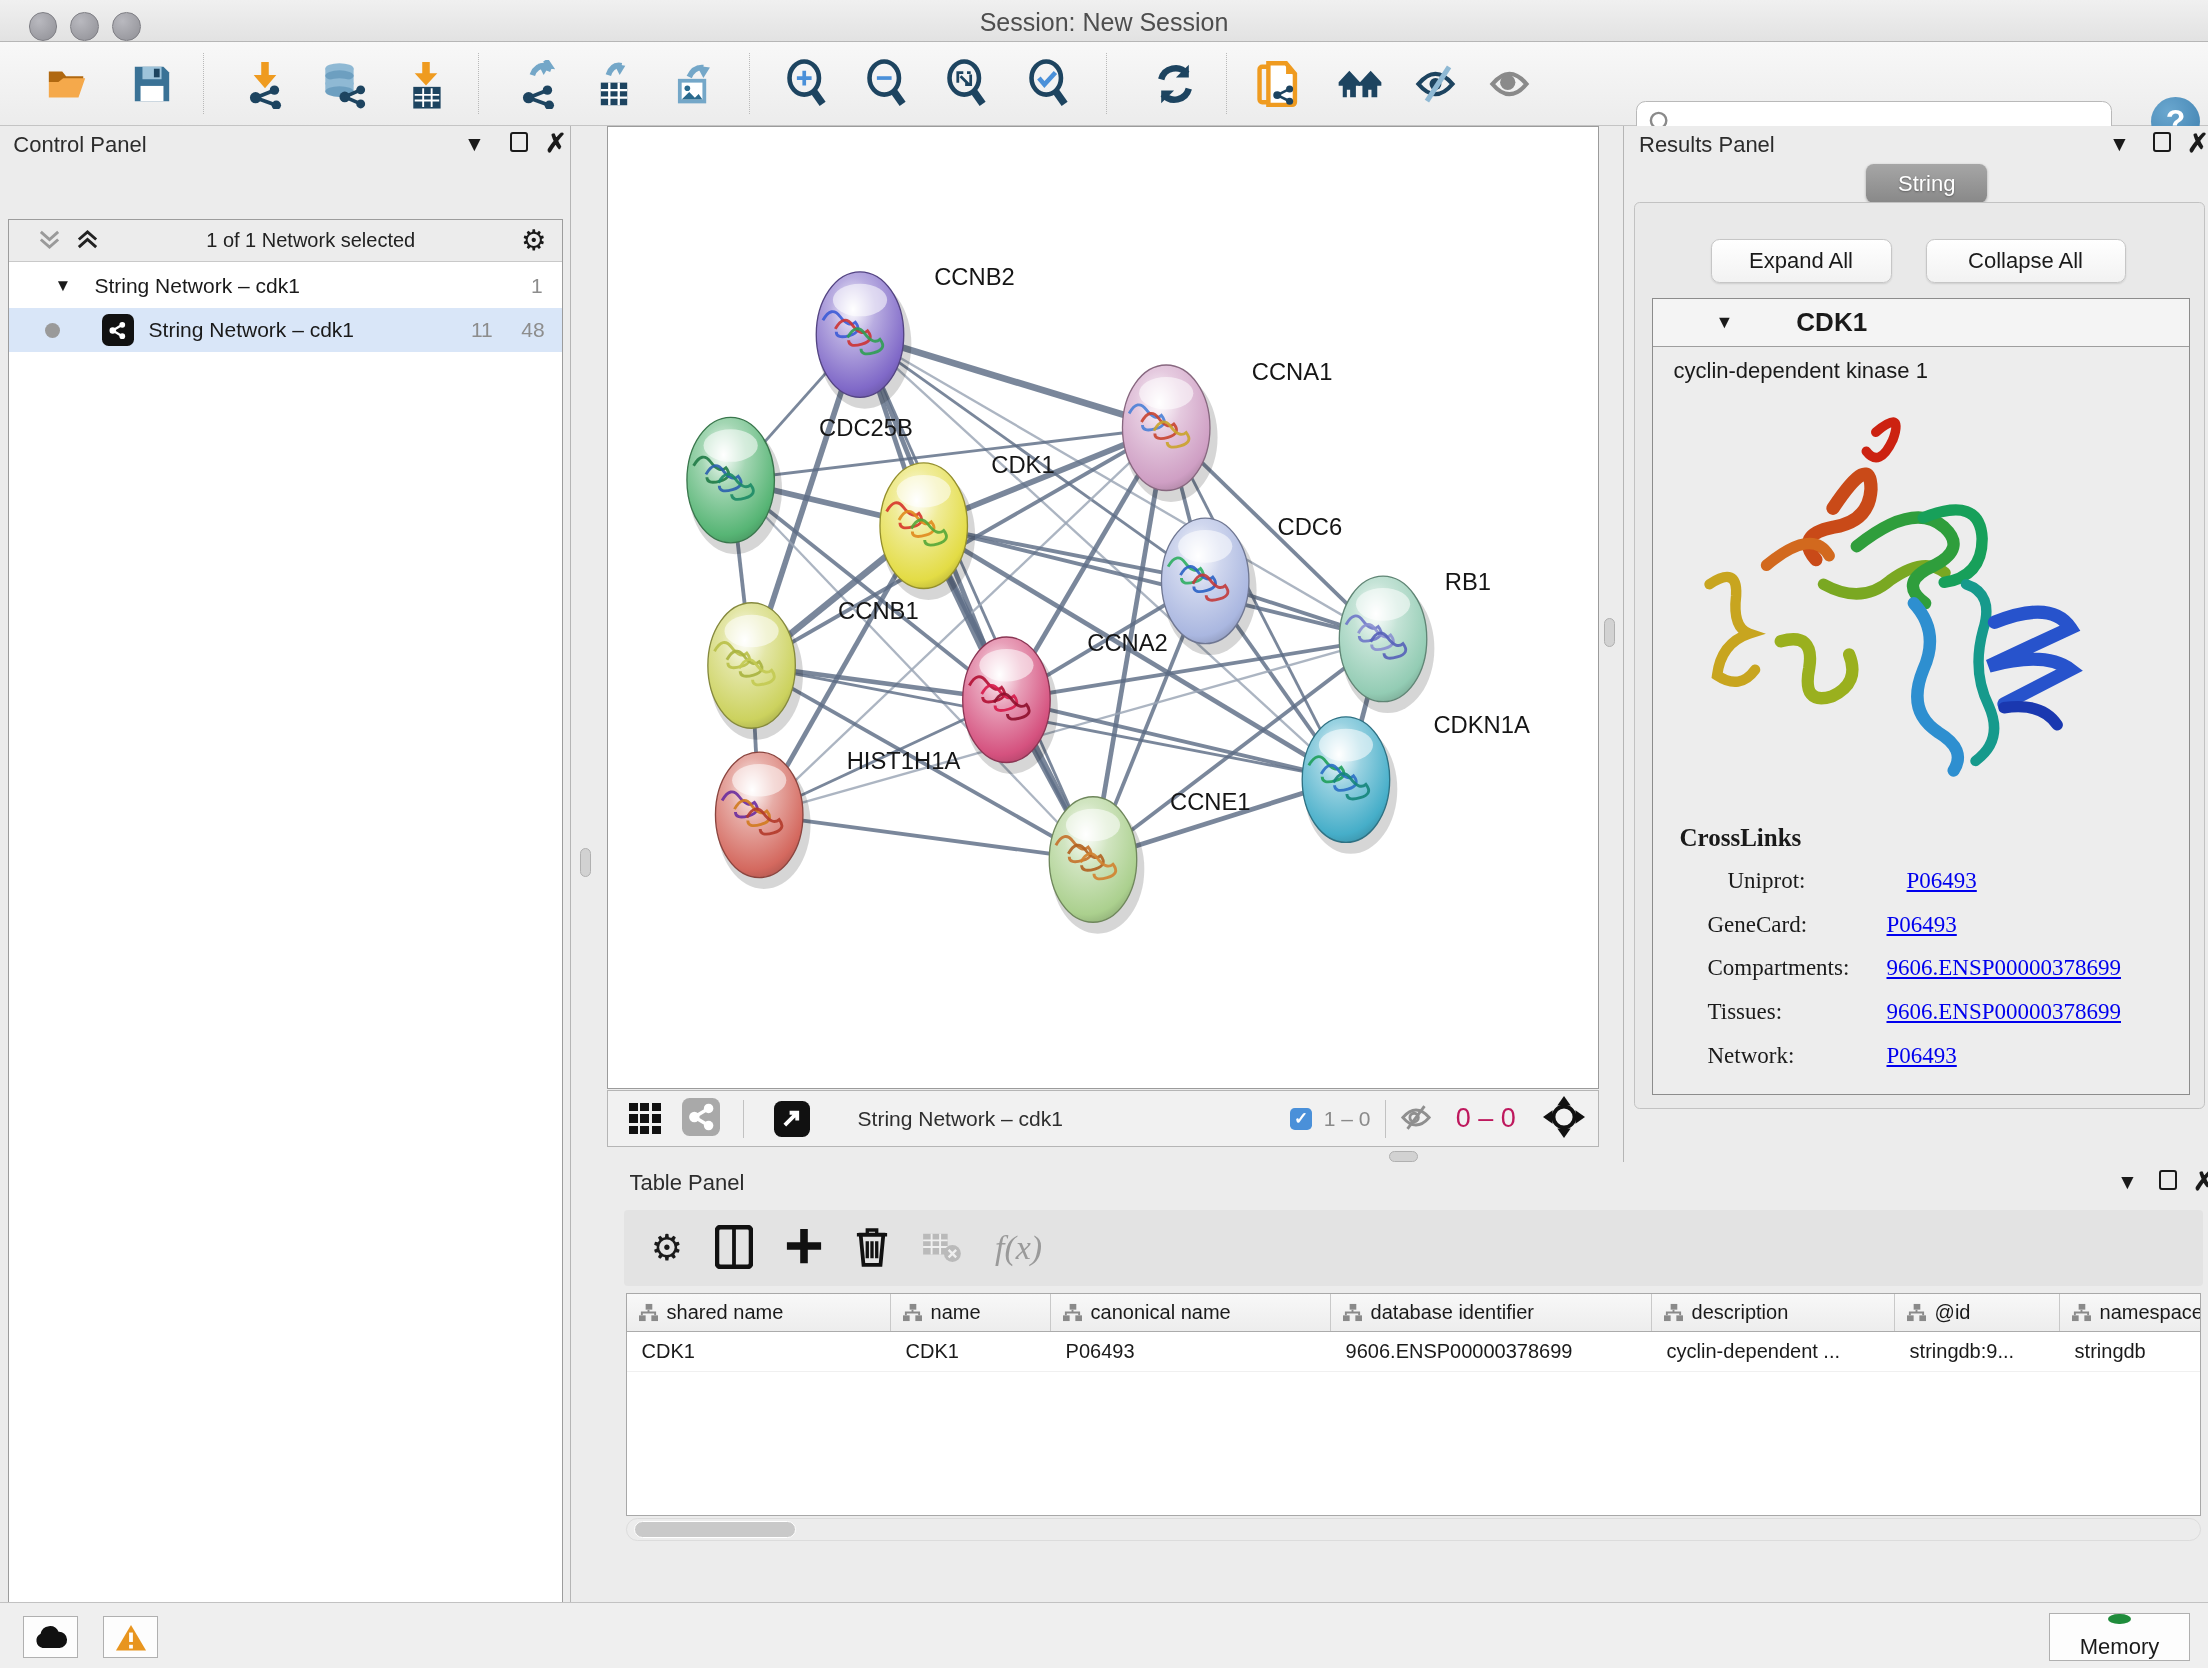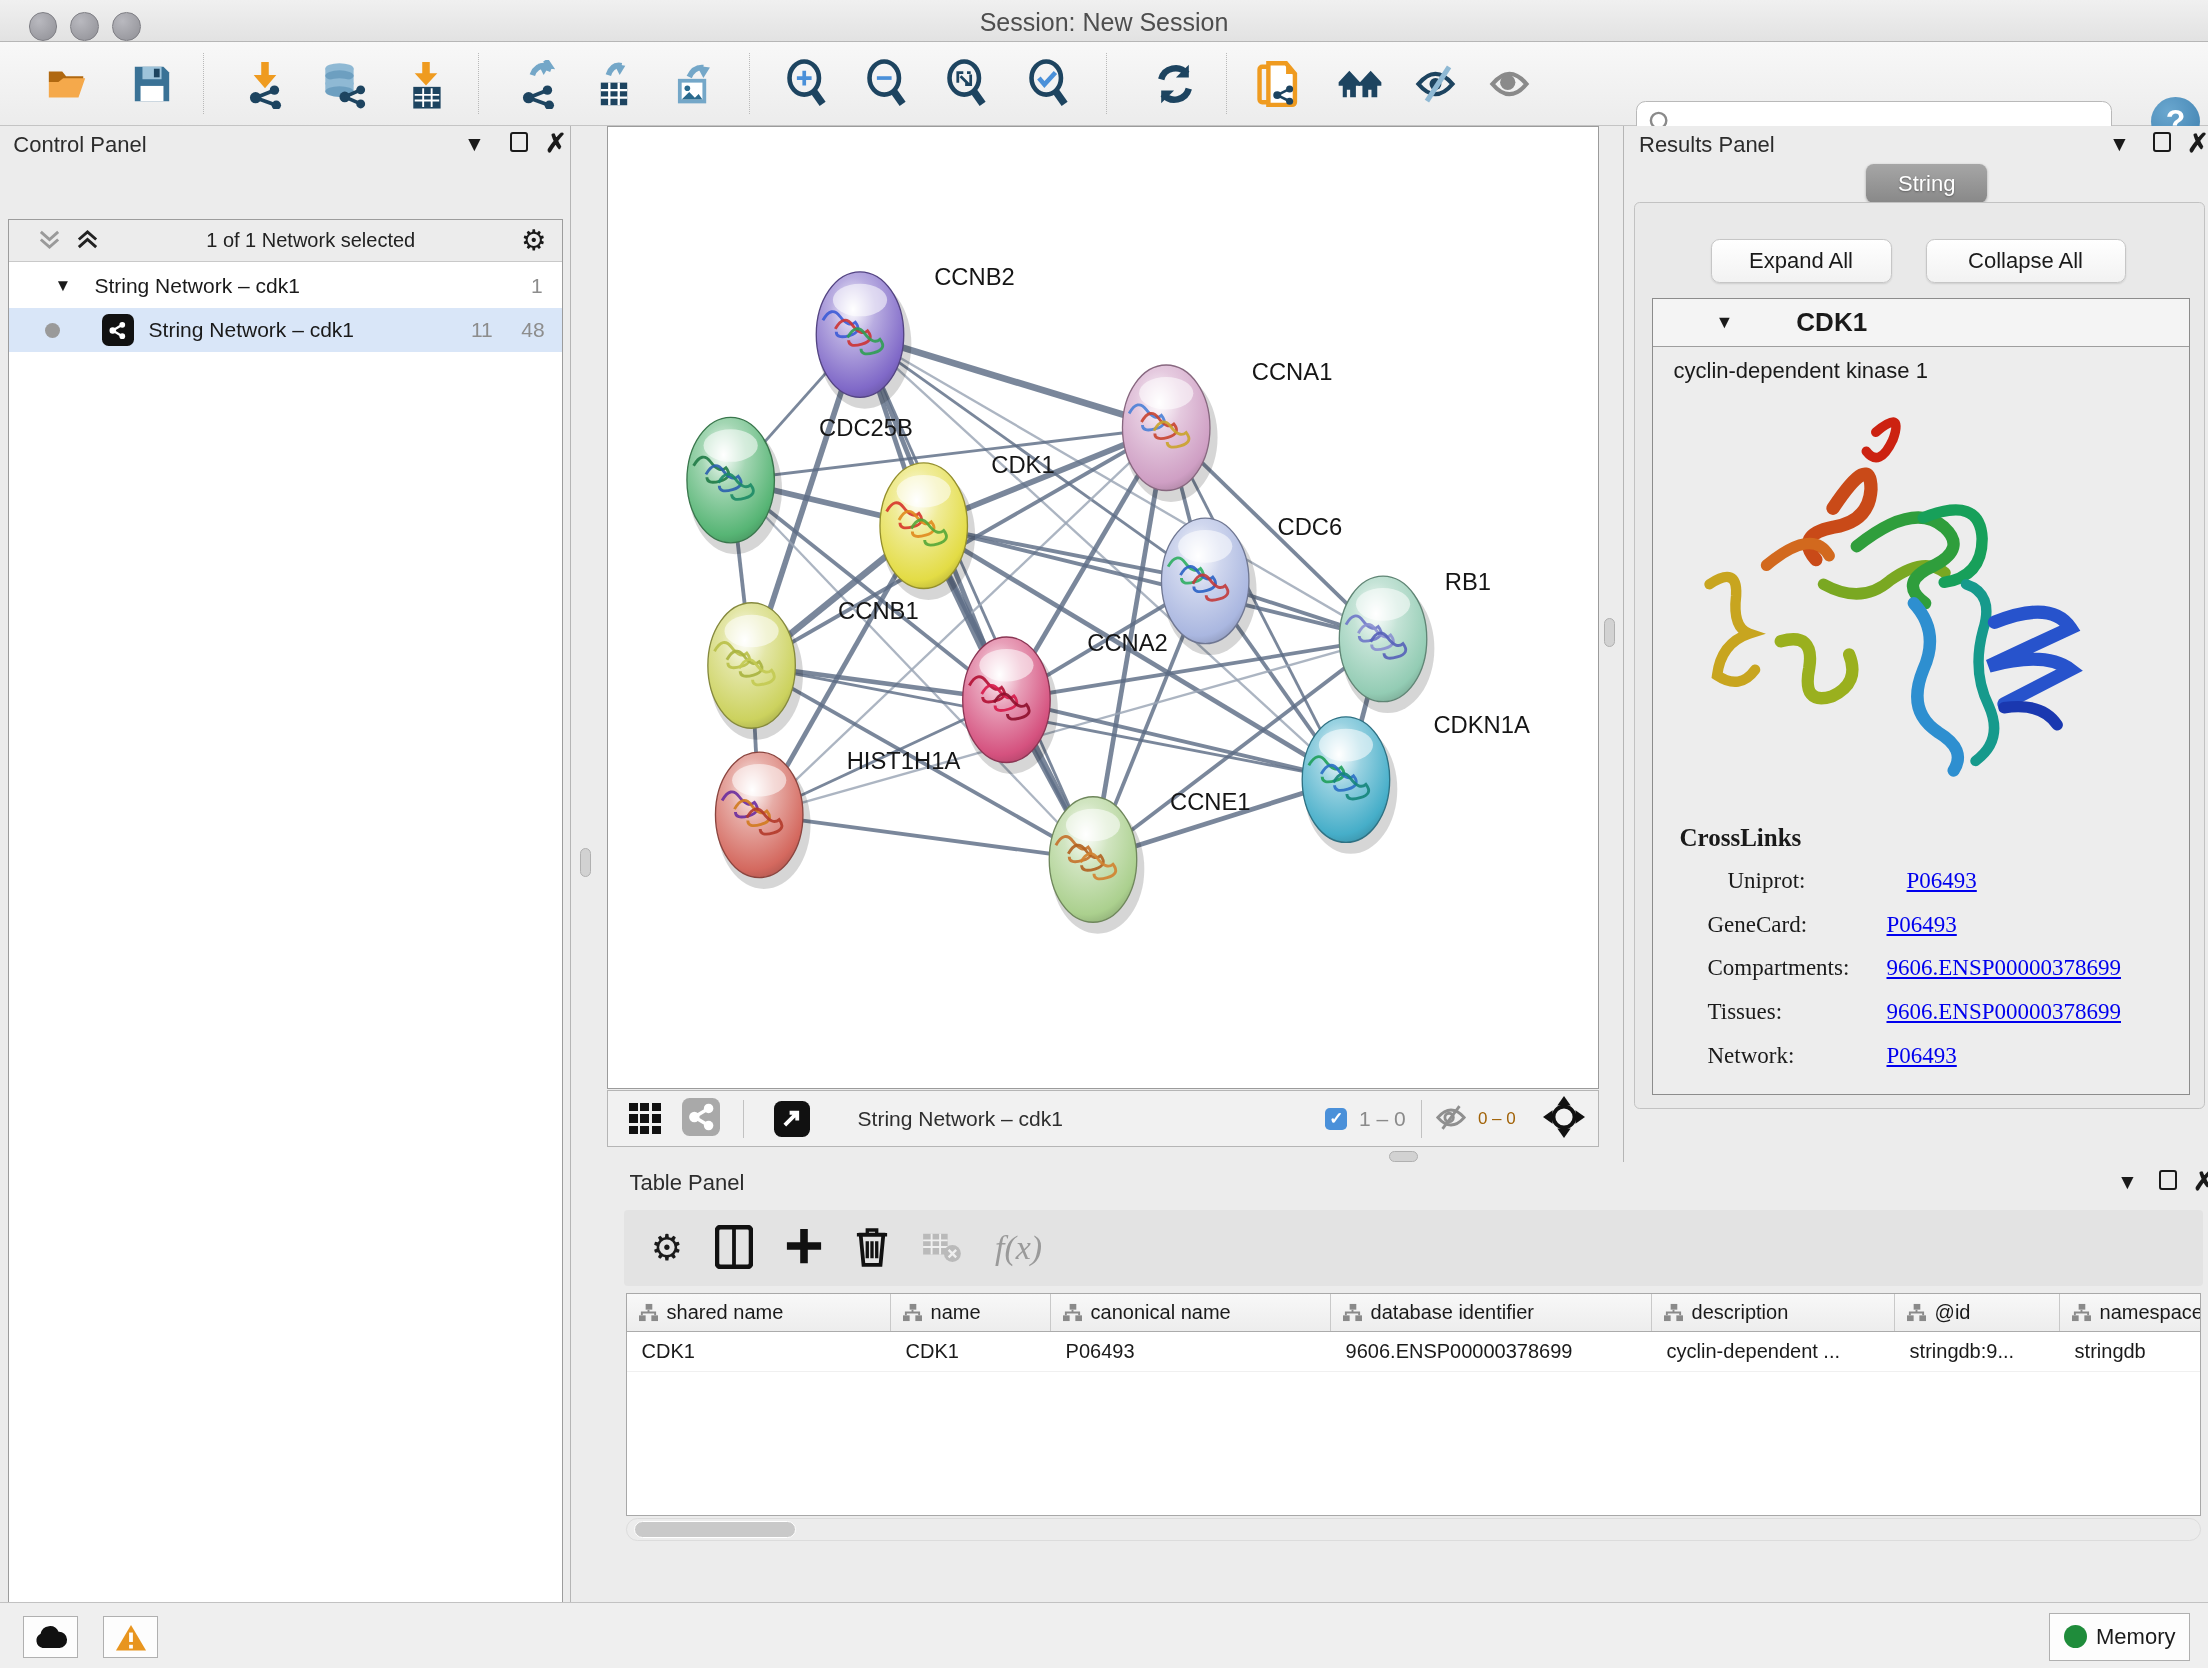--- a/index.html
+++ b/index.html
@@ -86,21 +86,21 @@
   .trowd .dc{font-size:20px;display:flex;align-items:center;padding-left:15px;overflow:hidden;white-space:nowrap;flex:none;}
   .hscroll{position:absolute;left:7.6px;top:356px;width:1575px;height:23px;background:#ececec;border:1px solid #dcdcdc;border-radius:11.4px;}
   .hthumb{position:absolute;left:7.6px;top:1.9px;width:162px;height:17px;background:#c9c9c9;border:1.9px solid #fff;border-radius:9.5px;}
   .btabs{position:absolute;left:509px;top:386px;}
 
   
   .statusbar{left:0;top:1602px;width:2208px;height:67px;background:#efefef;border-top:1px solid #c2c2c2;}
   .sbtn{position:absolute;top:13.3px;width:55px;height:42px;background:#fdfdfd;border:1.9px solid #b0b0b0;
         display:flex;align-items:center;justify-content:center;}
   .membtn{position:absolute;left:2049px;top:9.5px;width:141px;height:48px;background:#fdfdfd;border:1.9px solid #b0b0b0;
-          display:flex;align-items:center;justify-content:center;font-size:22px;gap:9.5px;}
+          display:flex;align-items:center;justify-content:center;font-size:22px;gap:9.5px;flex-direction:column;}
   .gdot{width:23px;height:23px;border-radius:50%;background:#1f8c3b;}
 </style>
 </head>
 <body>
 
 <div id="app">
 
   <div class="abs titlebar">
     <span class="tlight" style="left:28.5px"></span>
     <span class="tlight" style="left:70px"></span>
@@ -573,21 +573,21 @@
     <span style="margin-left:48px;font-size:21px;color:#2e2e2e">String Network – cdk1</span>
     <span class="cbx" style="margin-left:auto">✓</span>
     <span style="margin-left:11.4px;font-size:21px;color:#8a8a8a">1 – 0</span>
     <span class="vline" style="margin-left:15px"></span>
     <span style="margin-left:13.3px">
       <svg width="32" height="27" viewBox="0 0 34 28">
           <path d="M3 14 q14-16 28 0 q-14 16-28 0z" fill="none" stroke="#8f8f8f" stroke-width="3"></path>
           <circle cx="15" cy="14" r="4.5" fill="none" stroke="#8f8f8f" stroke-width="3"></circle>
           <path d="M26 2 L8 26" stroke="#8f8f8f" stroke-width="3"></path>
         </svg></span>
-    <span style="margin-left:11px;font-size:17px;color:#a16207">0 – 0</span>
+    <span style="margin-left:24px;font-size:27px;color:#be185d">0 – 0</span>
     <span style="margin-left:27px;margin-right:13.3px">
       <svg width="42" height="42" viewBox="0 0 44 44">
           <circle cx="22" cy="22" r="11" fill="none" stroke="#111" stroke-width="4"></circle>
           <g fill="#111">
             <path d="M22 0 l7 10 h-14z"></path>
             <path d="M22 44 l7-10 h-14z"></path>
             <path d="M0 22 l10-7 v14z"></path>
             <path d="M44 22 l-10-7 v14z"></path>
           </g>
         </svg></span>

